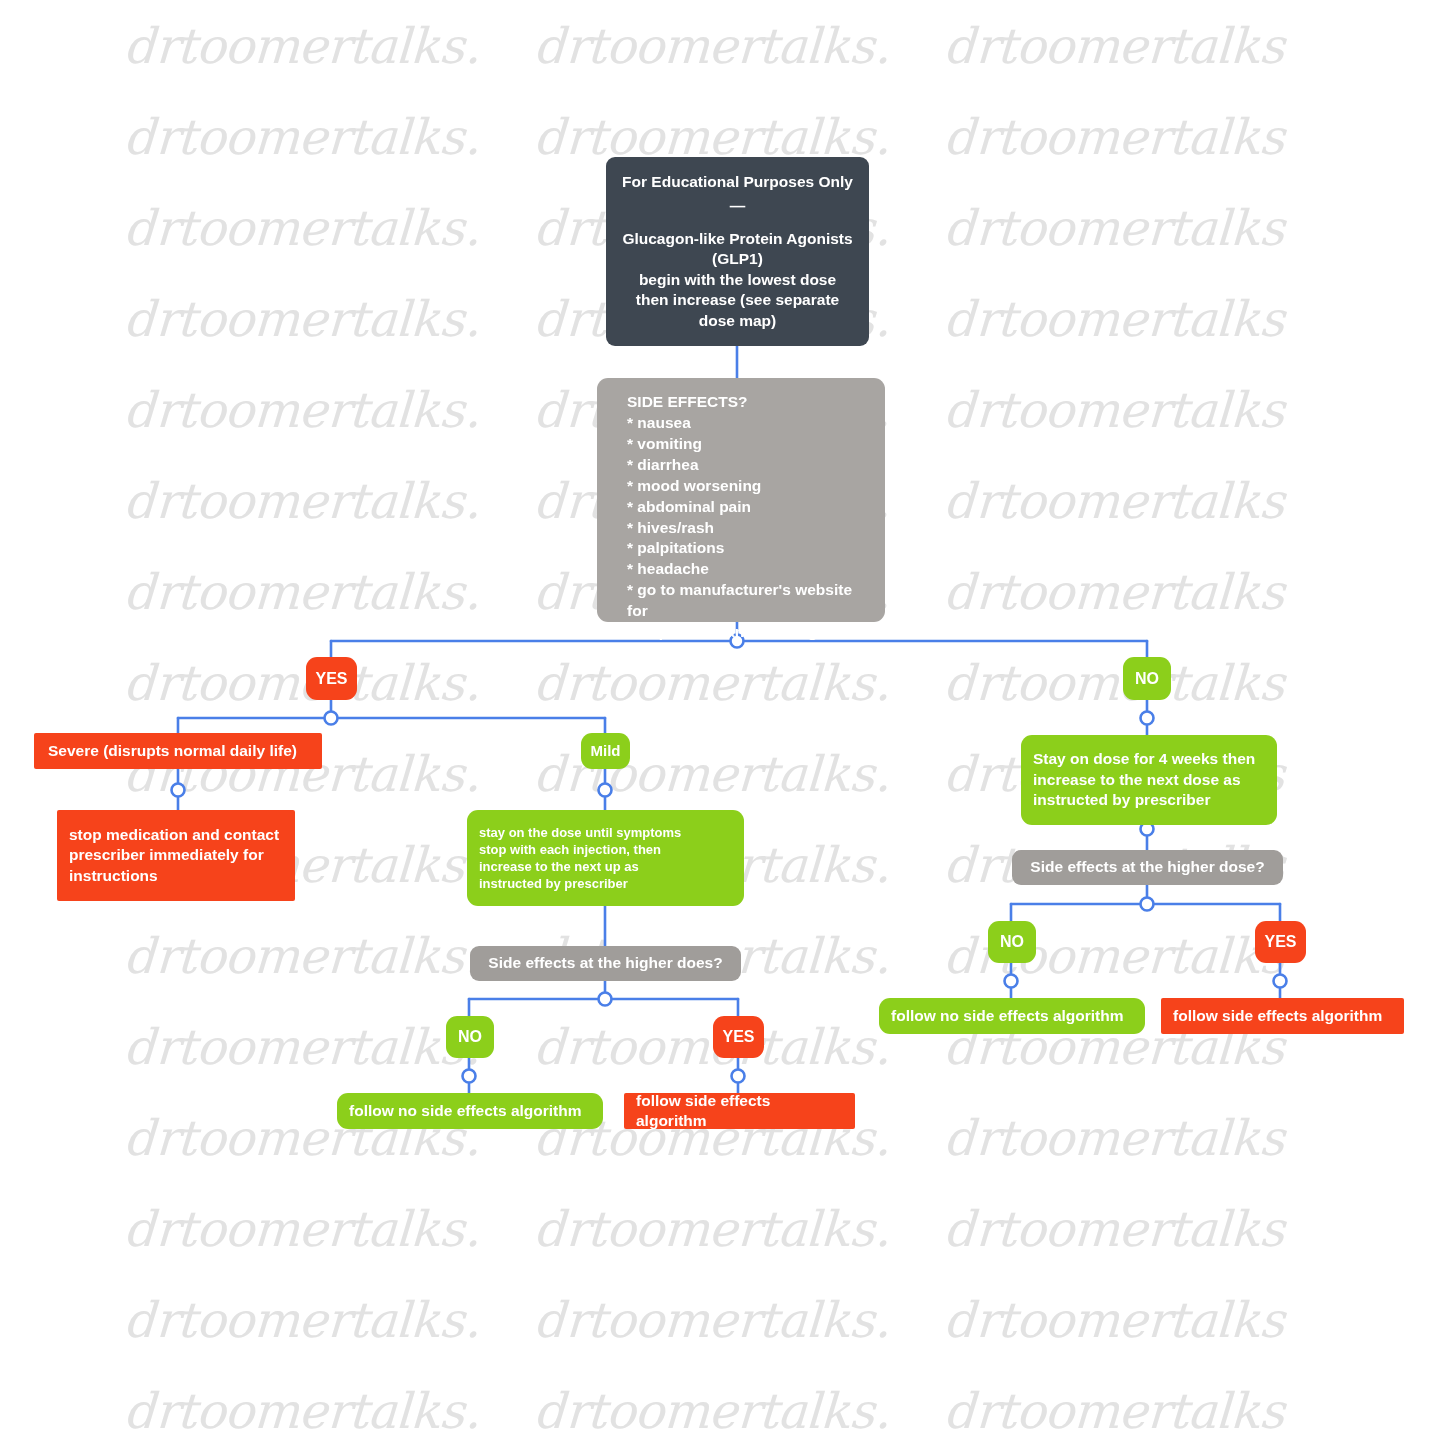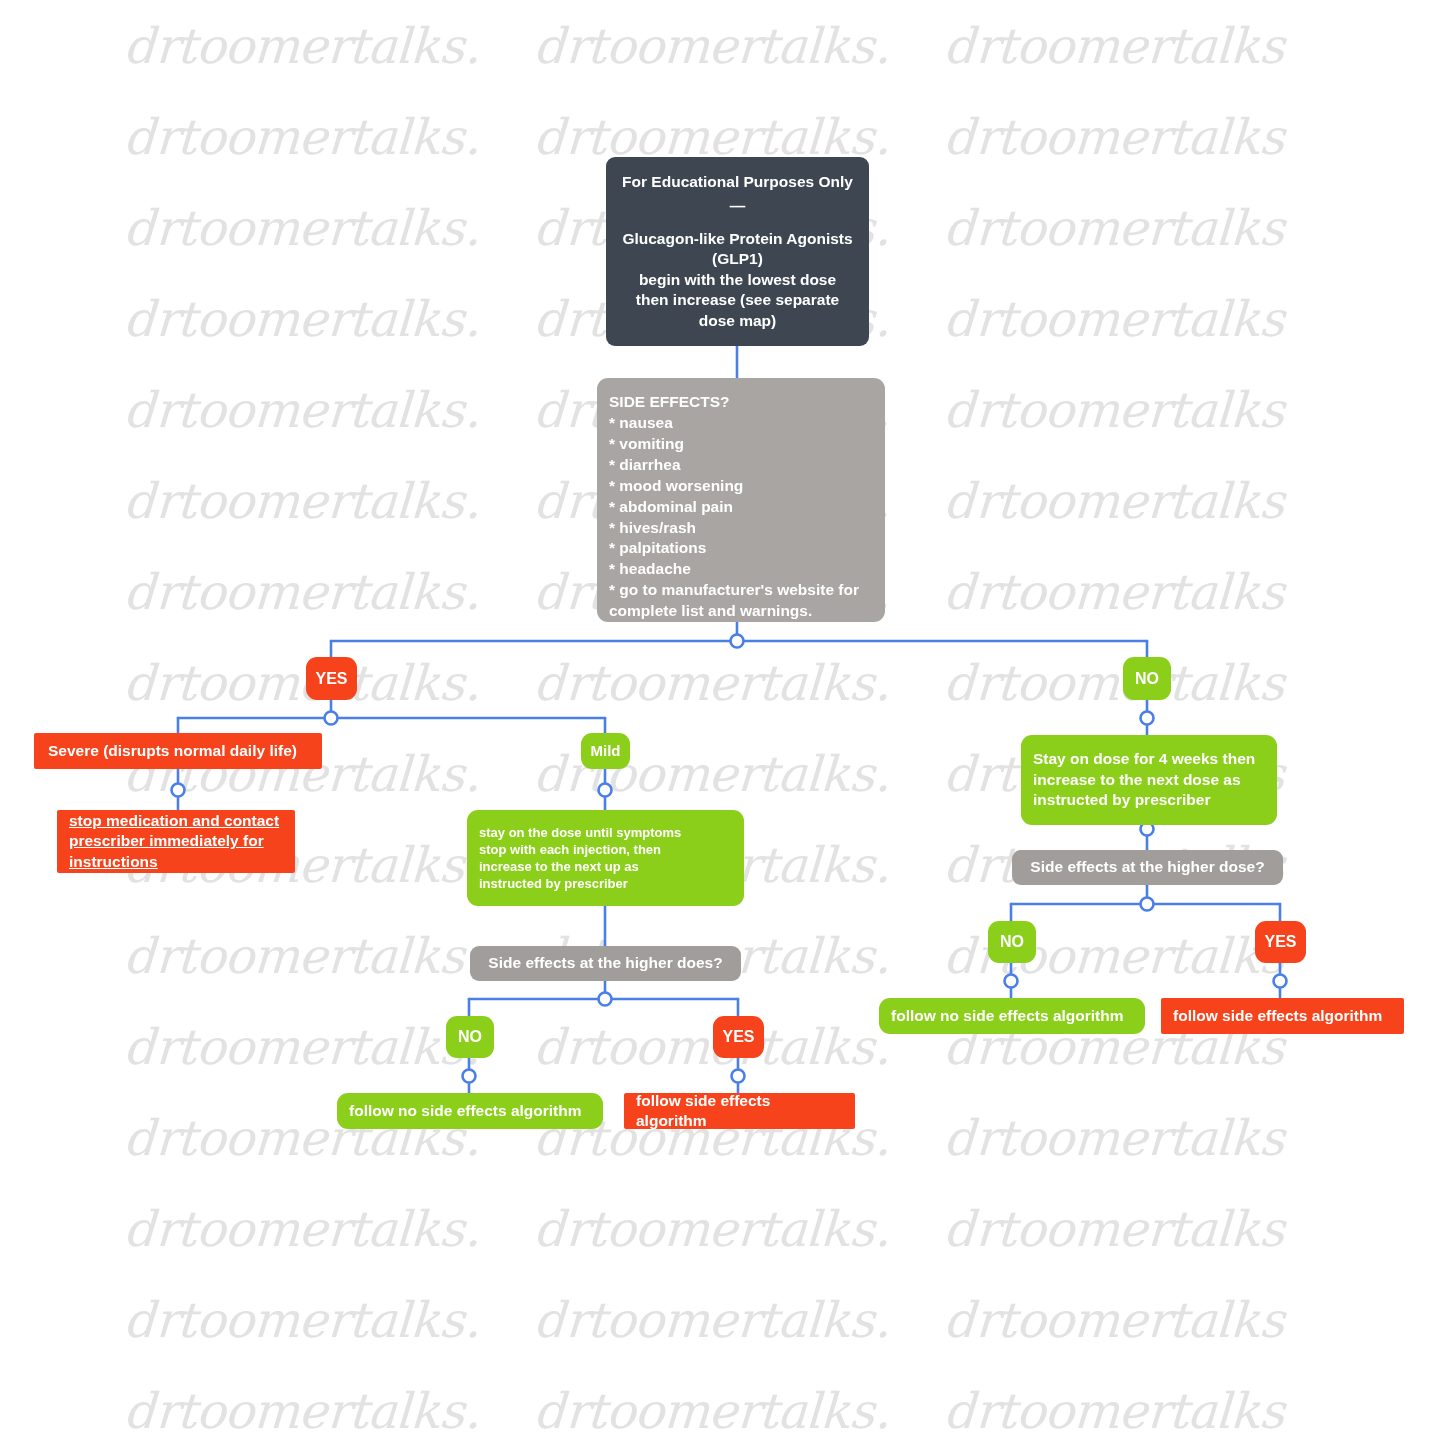--- a/index.html
+++ b/index.html
@@ -184,21 +184,21 @@
     <div class="node dark" style="left:606px;top:157px;width:263px;height:189px;padding:18px 16px;font-size:15.5px;">
       <span class="t">For Educational Purposes Only</span>
       <span class="t" style="margin-top:4px;">—</span>
       <span class="t" style="margin-top:12px;">Glucagon-like Protein Agonists</span>
       <span class="t">(GLP1)</span>
       <span class="t">begin with the lowest dose</span>
       <span class="t">then increase (see separate</span>
       <span class="t">dose map)</span>
     </div>
 
-    <div class="node grayblk lft" style="left:597px;top:378px;width:288px;height:244px;padding:14px 12px;font-size:15.5px;justify-content:flex-start;line-height:1.35;">
+    <div class="node grayblk lft" style="left:597px;top:378px;width:288px;height:244px;padding:14px 30px;font-size:15.5px;justify-content:flex-start;line-height:1.35;">
       <span class="t">SIDE EFFECTS?</span>
       <span class="t">* nausea</span>
       <span class="t">* vomiting</span>
       <span class="t">* diarrhea</span>
       <span class="t">* mood worsening</span>
       <span class="t">* abdominal pain</span>
       <span class="t">* hives/rash</span>
       <span class="t">* palpitations</span>
       <span class="t">* headache</span>
       <span class="t">* go to manufacturer's website for</span>
@@ -210,21 +210,21 @@
     </div>
 
     <div class="node green pill" style="left:1123px;top:657px;width:48px;height:43px;font-size:16px;">
       <span class="t">NO</span>
     </div>
 
     <div class="node red" style="left:34px;top:733px;width:288px;height:36px;padding:0 14px;font-size:15.5px;">
       <span class="t">Severe (disrupts normal daily life)</span>
     </div>
 
-    <div class="node red lft" style="left:57px;top:810px;width:238px;height:63px;padding:0 12px;font-size:15.5px;text-decoration:underline;">
+    <div class="node red lft" style="left:57px;top:810px;width:238px;height:91px;padding:0 12px;font-size:15.5px;">
       <span class="t">stop medication and contact</span>
       <span class="t">prescriber immediately for</span>
       <span class="t">instructions</span>
     </div>
 
     <div class="node green pill" style="left:581px;top:733px;width:49px;height:36px;font-size:15px;">
       <span class="t">Mild</span>
     </div>
 
     <div class="node green lft" style="left:467px;top:810px;width:277px;height:96px;padding:0 12px;font-size:13px;">

